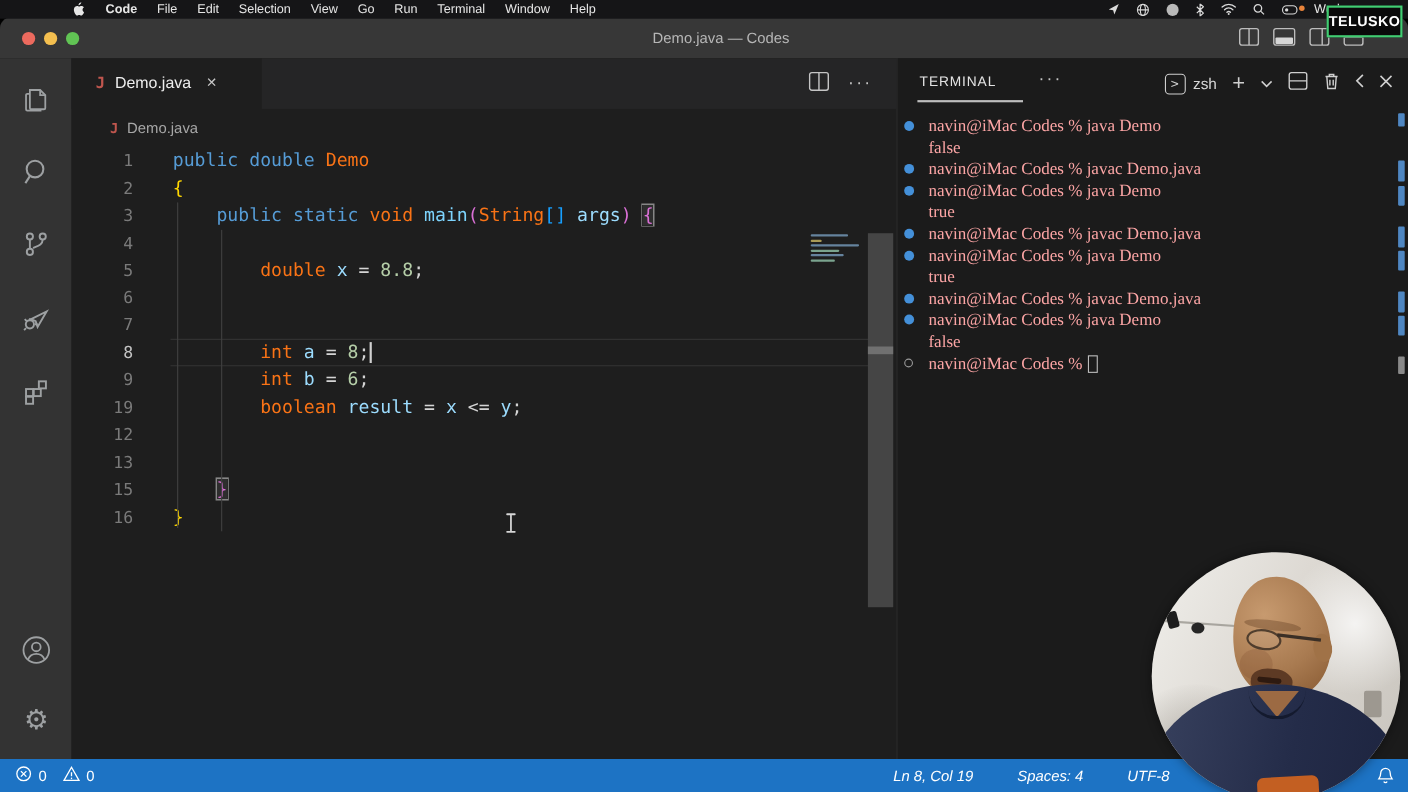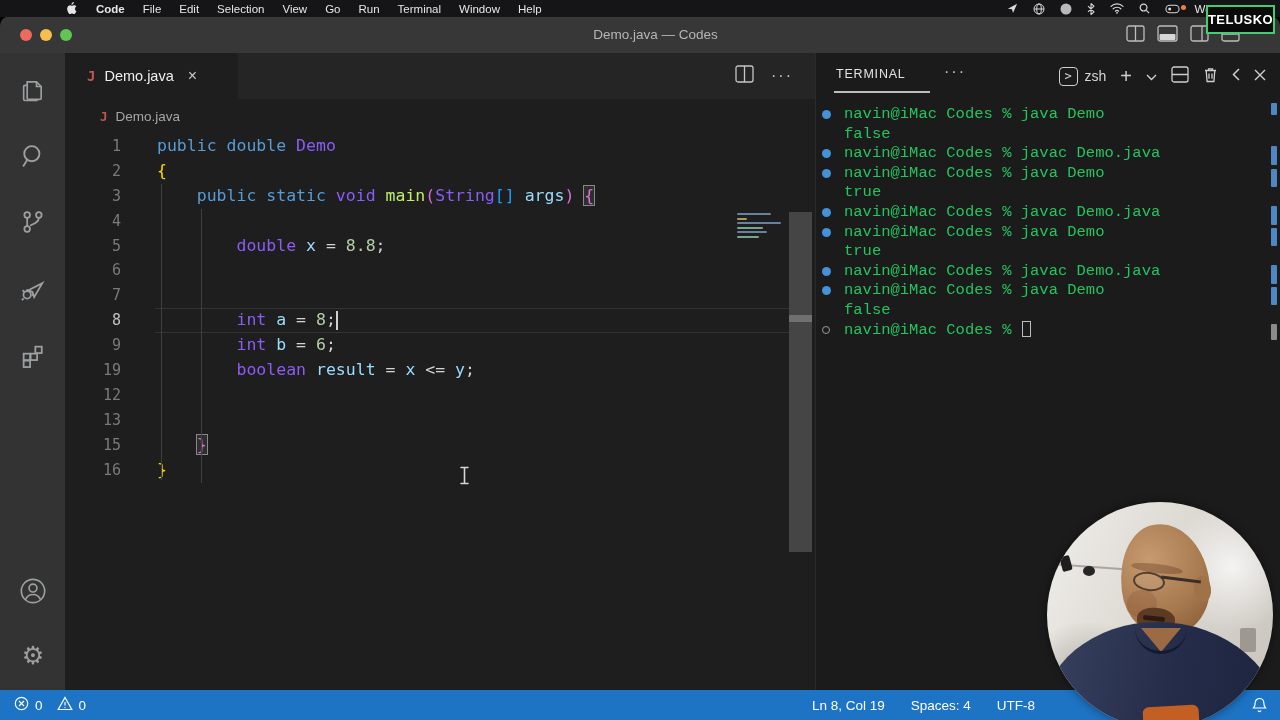--- a/index.html
+++ b/index.html
@@ -52,22 +52,22 @@
   .tab-actions { position:absolute; right:22px; top:0; height:46px; display:flex; align-items:center; gap:17px; color:#c5c5c5; }
   .ellipsis { font-size:16px; letter-spacing:2px; color:#c5c5c5; }
   .breadcrumb { position:absolute; left:0; top:46px; right:0; height:35px; display:flex; align-items:center; padding-left:35px; }
   .bc-label { color:#a6a6a6; font-size:13.5px; margin-left:8px; }
 
   .codearea { position:absolute; left:0; top:81px; right:0; bottom:0; font-family:"DejaVu Sans Mono", monospace; }
   .cline { display:flex; height:24.9px; line-height:24.9px; white-space:pre; font-size:16.5px; }
   .gutter { width:92px; padding-right:36px; text-align:right; color:#7a7a7a; font-size:15px; flex:none; }
   .cline.current .gutter { color:#c2c2c2; }
   .ctext { white-space:pre; color:#d4d4d4; }
-  .tok-kw{color:#569cd6;} .tok-type{color:#8b5cf6;} .tok-var{color:#9cdcfe;}
-  .tok-num{color:#b5cea8;} .tok-fn{color:#bef264;} .tok-pun{color:#d4d4d4;}
+  .tok-kw{color:#569cd6;} .tok-type{color:#f97316;} .tok-var{color:#9cdcfe;}
+  .tok-num{color:#b5cea8;} .tok-fn{color:#7dd3fc;} .tok-pun{color:#d4d4d4;}
   .tok-b1{color:#ffd700;} .tok-b2{color:#da70d6;} .tok-b3{color:#179fff;}
   .tok-match{ box-shadow:0 0 0 1px #888; background:rgba(120,120,120,.18); }
   .caret { display:inline-block; width:0; border-left:2px solid #d0d0d0; height:19px; vertical-align:middle; margin-left:0px; }
   .curline-box { position:absolute; left:90px; right:4px; top:174.3px; height:24.9px;
                  border-top:1px solid #333; border-bottom:1px solid #333; pointer-events:none; }
   .iguide { position:absolute; width:1px; background:#404040; }
   .g1 { left:96px; top:50px; height:296px; }
   .g2 { left:136px; top:75px; height:274px; }
   .minimap { position:absolute; left:672px; top:79px; width:46px; height:36px; }
   .mm-line { height:2px; margin-bottom:2.5px; background:#7da5c8; opacity:.75; border-radius:1px; }
@@ -80,35 +80,35 @@
   .panelheader { position:absolute; left:0; top:0; right:0; height:46px; }
   .p-title { position:absolute; left:20px; top:14px; color:#e3e3e3; font-size:12.5px; letter-spacing:.8px; }
   .p-underline { position:absolute; left:18px; top:38px; width:96px; height:2px; background:#bdbdbd; }
   .p-more { position:absolute; left:128px; top:10px; }
   .p-actions { position:absolute; right:14px; top:0; height:46px; display:flex; align-items:center; gap:14px; color:#cfcfcf; }
   .shell-chip { display:flex; align-items:center; gap:7px; }
   .shell-box { width:19px; height:19px; border:1.5px solid #cfcfcf; border-radius:4px;
                font-family:"DejaVu Sans Mono", monospace; font-size:12px; display:flex; align-items:center; justify-content:center; }
   .shell-name { font-size:14px; color:#d6d6d6; }
   .plus { font-size:20px; font-weight:300; }
-  .termlines { position:absolute; left:0; top:52px; right:12px; font-family:Liberation Mono, monospace;
-               font-size:15.5px; color:#22c55e; }
+  .termlines { position:absolute; left:0; top:52px; right:12px; font-family:Liberation Serif, serif;
+               font-size:15.5px; color:#fca5a5; }
   .tline { position:relative; height:19.6px; line-height:19.6px; white-space:pre; padding-left:28px; }
   .tdot { position:absolute; left:6px; top:5px; width:9px; height:9px; border-radius:50%; }
   .tdot.filled { background:#4490d9; }
   .tdot.hollow { width:8px; height:8px; border:1.5px solid #9a9a9a; background:transparent; }
   .tcursor { display:inline-block; width:9px; height:16px; border:1.5px solid #bdbdbd; vertical-align:middle; margin-left:1px; }
   .ov-mark { position:absolute; right:3px; width:6px; background:#4f87c2; border-radius:1px; }
 
   
   .statusbar { position:absolute; left:0; right:0; bottom:0; height:30px; background:#1d73c4;
                color:#fff; font-size:13.5px; }
   .sb-left { position:absolute; left:14px; top:0; height:30px; display:flex; align-items:center; gap:6px; }
   .sb-left .num { margin-right:8px; }
-  .sb-right { position:absolute; left:812px; top:0; height:30px; display:flex; align-items:center; gap:26px; }
+  .sb-right { position:absolute; left:812px; top:0; height:30px; display:flex; align-items:center; gap:40px;font-style:italic; }
   .sb-bell { position:absolute; right:13px; top:7px; }
 
   
   .webcam { position:absolute; left:1047px; top:502px; width:226px; height:226px; border-radius:50%;
             overflow:hidden; z-index:60; background:linear-gradient(115deg,#f0efeb 0%,#ddd9d3 45%,#c7c3bc 100%);
             box-shadow:0 0 10px rgba(0,0,0,.45); }
   .wc * { position:absolute; }
   .wc-high { left:120px; top:-10px; width:130px; height:150px; border-radius:50%;
              background:radial-gradient(circle,rgba(255,255,255,.75),rgba(255,255,255,0) 65%); }
   .wc-shadow { left:-30px; top:120px; width:140px; height:130px; border-radius:50%;

